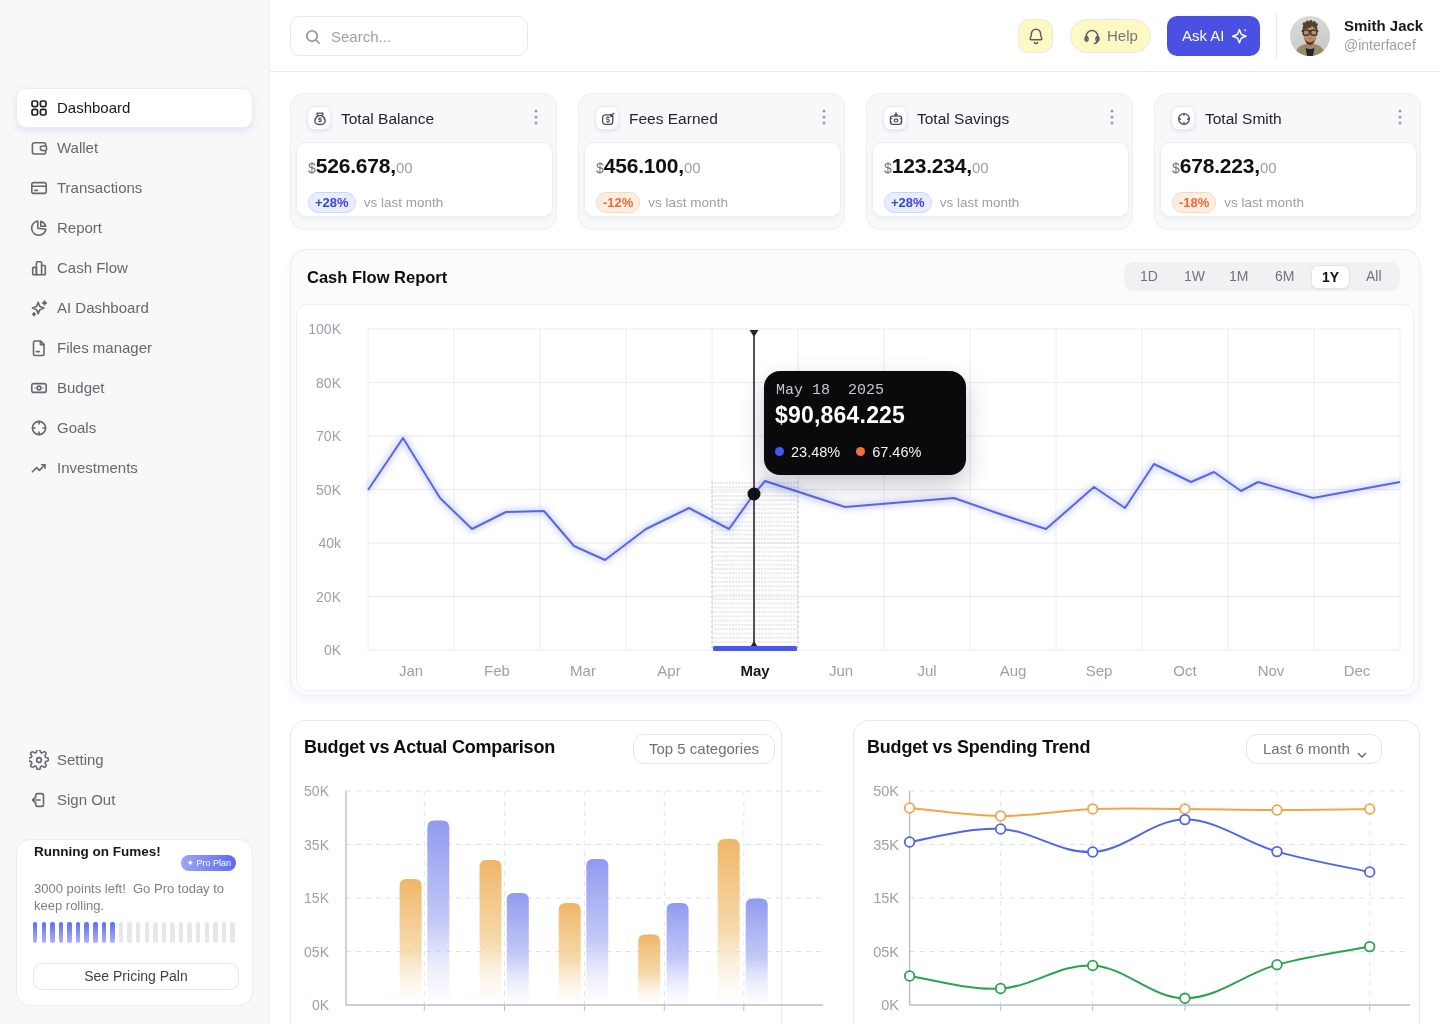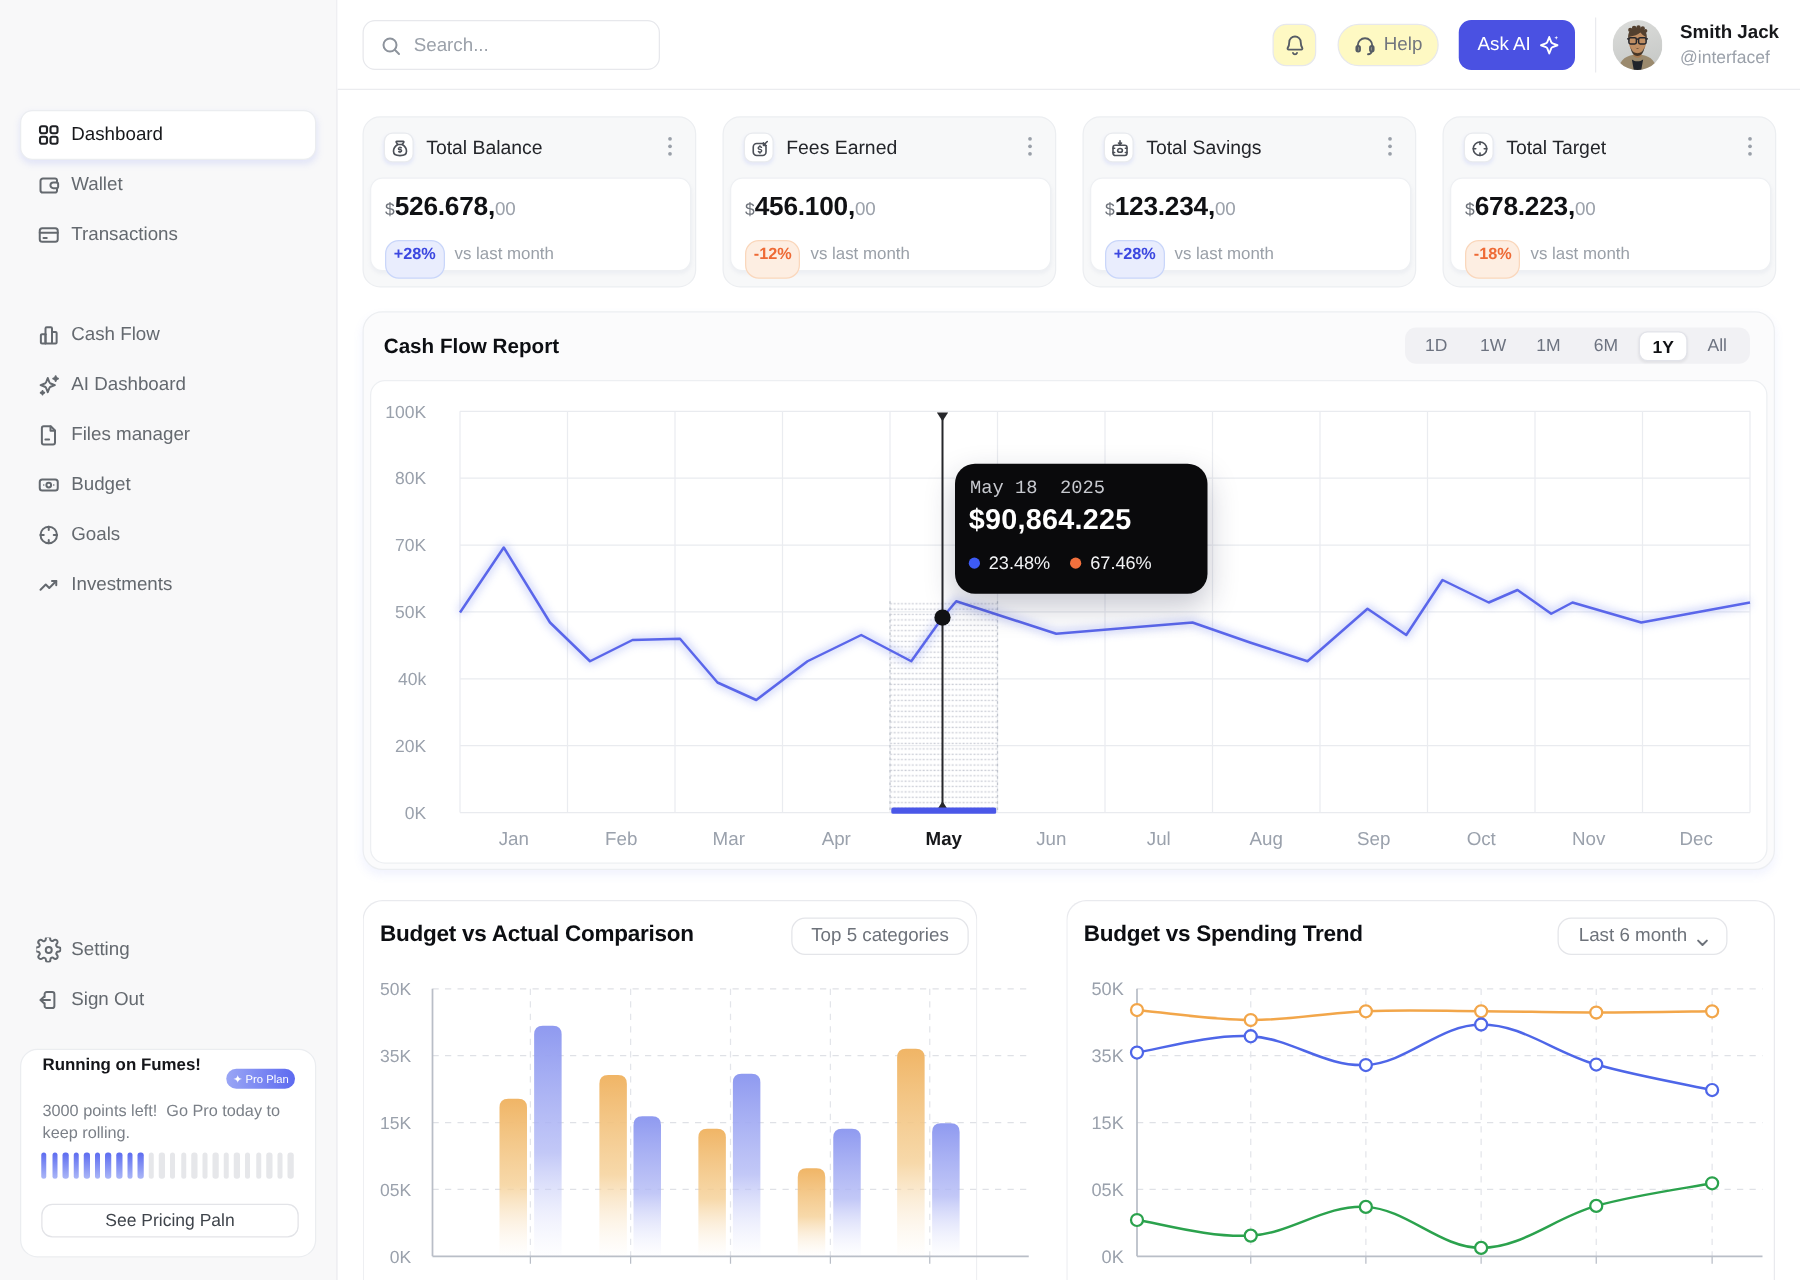--- a/index.html
+++ b/index.html
@@ -57,21 +57,21 @@
 .stat .ibox svg { position:absolute; left:4px; top:4px; }
 .stat .t { position:absolute; left:50px; top:16px; font-size:15.5px; color:#23252a; }
 .stat .kebab { position:absolute; right:18px; top:14px; }
 .stat .inner { position:absolute; left:5px; top:48px; width:257px; height:75px; background:#fff;
   border:1px solid #eef0f3; border-radius:10px; box-shadow:0 2px 3px rgba(160,170,200,0.10); }
 .stat .amt { position:absolute; left:11px; top:11px; }
 .stat .amt .cur { font-size:14px; color:#6d727a; }
 .stat .amt .big { font-size:21px; font-weight:bold; color:#101114; letter-spacing:-0.2px; }
 .stat .amt .dec { font-size:15px; color:#9ba1aa; }
 .stat .sub { position:absolute; left:11px; top:49px; height:22px; }
-.stat .pill { display:inline-block; height:31px; line-height:20px; padding:0 6px; border-radius:11px; font-size:13px; font-weight:bold; }
+.stat .pill { display:inline-block; height:21px; line-height:20px; padding:0 6px; border-radius:11px; font-size:13px; font-weight:bold; }
 .pill.up { background:#e9edfd; color:#3b47e0; border:1px solid #c9d6fa; }
 .pill.dn { background:#fdeee2; color:#ee6a35; border:1px solid #fad7bc; }
 .stat .vs { display:inline-block; margin-left:8px; font-size:13.5px; color:#9aa0a8; line-height:21px; vertical-align:top; }
 
 #cfcard { position:absolute; left:290px; top:249px; width:1130px; height:447px; background:#fbfbfc;
   border:1px solid #eceef1; border-radius:16px; box-shadow:0 4px 8px rgba(120,140,245,0.10); }
 #cftitle { position:absolute; left:16px; top:18px; font-size:16.5px; font-weight:bold; color:#0c0e12; }
 #cfseg { position:absolute; left:833px; top:12px; width:276px; height:29px; background:#f1f1f4; border-radius:9px; }
 #cfseg span { position:absolute; top:6px; font-size:14px; color:#6d7380; }
 #cfseg .act { position:absolute; left:187px; top:3px; width:39px; height:24px; background:#fff; border:1px solid #e2e3e9;
@@ -107,20 +107,27 @@
       </svg>
       <span class="lbl">Wallet</span>
     </div>
 <div class="nav-item" style="top:168px;">
       <svg width="20" height="20" viewBox="0 0 20 20" fill="none" xmlns="http://www.w3.org/2000/svg" class="">
         <rect x="2.8" y="4.6" width="14.4" height="10.8" rx="2" stroke="#64696f" stroke-width="1.6" stroke-linecap="round" stroke-linejoin="round" fill="none"></rect>
         <line x1="2.8" y1="8.2" x2="17.2" y2="8.2" stroke="#64696f" stroke-width="1.6" stroke-linecap="round" stroke-linejoin="round" fill="none"></line>
         <line x1="5.8" y1="12.4" x2="8.4" y2="12.4" stroke="#64696f" stroke-width="1.6" stroke-linecap="round" stroke-linejoin="round" fill="none"></line>
       </svg>
       <span class="lbl">Transactions</span>
+    </div>
+<div class="nav-item" style="top:208px;">
+      <svg width="20" height="20" viewBox="0 0 20 20" fill="none" xmlns="http://www.w3.org/2000/svg" class="">
+        <path d="M17 11.2A7.2 7.2 0 1 1 8.8 3v7.2z" stroke="#64696f" stroke-width="1.6" stroke-linecap="round" stroke-linejoin="round" fill="none"></path>
+        <path d="M11.8 3.3A7.2 7.2 0 0 1 16.7 8.2h-4.9z" stroke="#64696f" stroke-width="1.6" stroke-linecap="round" stroke-linejoin="round" fill="none"></path>
+      </svg>
+      <span class="lbl">Report</span>
     </div>
 <div class="nav-item" style="top:248px;">
       <svg width="20" height="20" viewBox="0 0 20 20" fill="none" xmlns="http://www.w3.org/2000/svg" class="">
         <path d="M7.4 16.8V9.4" stroke="#64696f" stroke-width="1.6" stroke-linecap="round" stroke-linejoin="round" fill="none"></path>
         <path d="M7.4 16.8H4.6a.9.9 0 0 1-.9-.9v-5.6a.9.9 0 0 1 .9-.9h2.8" stroke="#64696f" stroke-width="1.6" stroke-linecap="round" stroke-linejoin="round" fill="none"></path>
         <rect x="7.4" y="3.8" width="5.2" height="13" rx="1" stroke="#64696f" stroke-width="1.6" stroke-linecap="round" stroke-linejoin="round" fill="none"></rect>
         <path d="M12.6 16.8h2.8a.9.9 0 0 0 .9-.9V8.4a.9.9 0 0 0-.9-.9h-2.8" stroke="#64696f" stroke-width="1.6" stroke-linecap="round" stroke-linejoin="round" fill="none"></path>
       </svg>
       <span class="lbl">Cash Flow</span>
     </div>
@@ -336,21 +343,21 @@
 <div class="stat" style="left:1154px;">
 <div class="ibox">
       <svg width="16" height="16" viewBox="0 0 16 16" fill="none" xmlns="http://www.w3.org/2000/svg" class="">
         <circle cx="8" cy="8" r="5.4" stroke="#4c5058" stroke-width="1.3" stroke-linecap="round" stroke-linejoin="round" fill="none"></circle>
         <line x1="8" y1="2.6" x2="8" y2="4.6" stroke="#4c5058" stroke-width="1.3" stroke-linecap="round" stroke-linejoin="round" fill="none"></line>
         <line x1="8" y1="11.4" x2="8" y2="13.4" stroke="#4c5058" stroke-width="1.3" stroke-linecap="round" stroke-linejoin="round" fill="none"></line>
         <line x1="2.6" y1="8" x2="4.6" y2="8" stroke="#4c5058" stroke-width="1.3" stroke-linecap="round" stroke-linejoin="round" fill="none"></line>
         <line x1="11.4" y1="8" x2="13.4" y2="8" stroke="#4c5058" stroke-width="1.3" stroke-linecap="round" stroke-linejoin="round" fill="none"></line>
       </svg>
     </div>
-    <div class="t">Total Target</div>
+    <div class="t">Total Smith</div>
     <div class="kebab"><svg width="4" height="18" viewBox="0 0 4 18" fill="none" xmlns="http://www.w3.org/2000/svg" class="">
         <circle cx="2" cy="3" r="1.5" fill="#9aa0a9"></circle>
         <circle cx="2" cy="9" r="1.5" fill="#9aa0a9"></circle>
         <circle cx="2" cy="15" r="1.5" fill="#9aa0a9"></circle>
       </svg></div>
 <div class="inner">
       <div class="amt"><span class="cur">$</span><span class="big">678.223,</span><span class="dec">00</span></div>
 <div class="sub"><span class="pill dn">-18%</span><span class="vs">vs last month</span></div>
     </div>
   </div>

